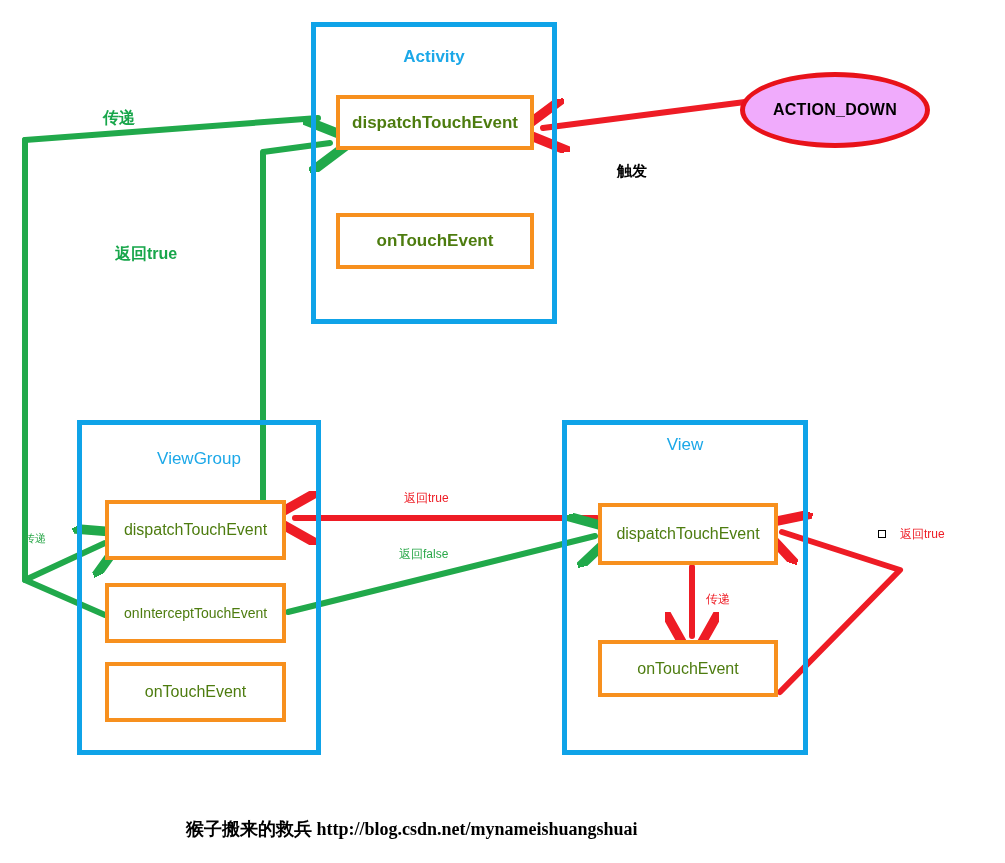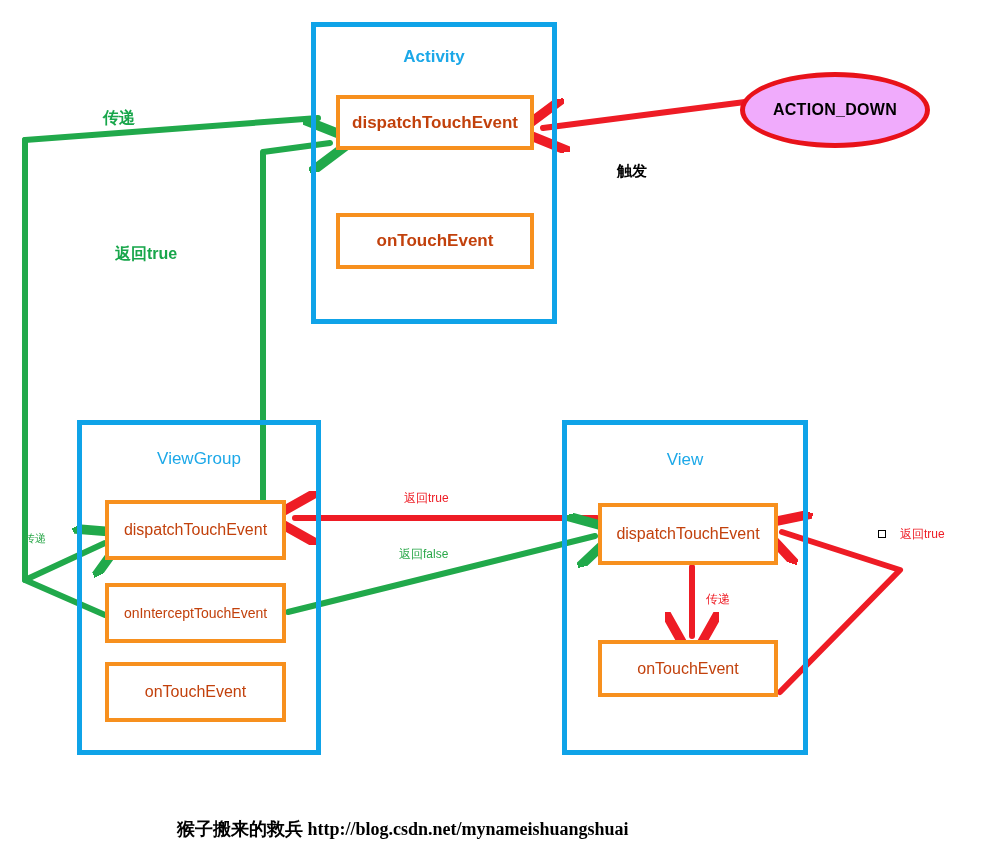--- a/index.html
+++ b/index.html
@@ -44,21 +44,21 @@
     font-size: 17px;
   }
   .method-box {
     position: absolute;
     border: 4px solid #F7901E;
     background: #ffffff;
     box-sizing: border-box;
     display: flex;
     align-items: center;
     justify-content: center;
-    color: #c2410c;
+    color: #4d7c0f;
     font-size: 16px;
   }
   .method-box.bold {
     font-weight: bold;
     font-size: 17px;
   }
   .method-box.small {
     font-size: 14px;
   }
   .ellipse-node {
@@ -175,21 +175,21 @@
   <div class="ellipse-node" style="left:740px; top:72px; width:190px; height:76px;">ACTION_DOWN</div>
 
   <div class="container-box" style="left:77px; top:420px; width:244px; height:335px;">
     <div class="container-title" style="top:24px;text-align:center;">ViewGroup</div>
   </div>
   <div class="method-box" style="left:105px; top:500px; width:181px; height:60px;">dispatchTouchEvent</div>
   <div class="method-box small" style="left:105px; top:583px; width:181px; height:60px;">onInterceptTouchEvent</div>
   <div class="method-box" style="left:105px; top:662px; width:181px; height:60px;">onTouchEvent</div>
 
   <div class="container-box" style="left:562px; top:420px; width:246px; height:335px;">
-    <div class="container-title" style="top:25px;">View</div>
+    <div class="container-title" style="top:10px;">View</div>
   </div>
   <div class="method-box" style="left:598px; top:503px; width:180px; height:62px;">dispatchTouchEvent</div>
   <div class="method-box" style="left:598px; top:640px; width:180px; height:57px;">onTouchEvent</div>
 
   <div class="edge-label lbl-red-bold" style="left:617px; top:126px;margin-top:36px;">触发</div>
 
   <div class="edge-label lbl-green-bold" style="left:103px; top:108px;">传递</div>
 
   <div class="edge-label lbl-green-bold" style="left:115px; top:244px;">返回true</div>
 
@@ -197,15 +197,15 @@
 
   <div class="edge-label lbl-red-small" style="left:404px; top:490px;">返回true</div>
 
   <div class="edge-label lbl-green-small" style="left:399px; top:546px;">返回false</div>
 
   <div class="edge-label lbl-red-small" style="left:706px; top:591px;">传递</div>
 
   <div class="bullet-square" style="left:878px; top:530px;"></div>
   <div class="edge-label lbl-red-small" style="left:900px; top:526px;">返回true</div>
 
-  <div class="watermark" style="left:177px; top:817px;">猴子搬来的救兵 http://blog.csdn.net/mynameishuangshuai</div>
+  <div class="watermark" style="left:186px; top:817px;">猴子搬来的救兵 http://blog.csdn.net/mynameishuangshuai</div>
 
 </div>
 
 </body></html>

